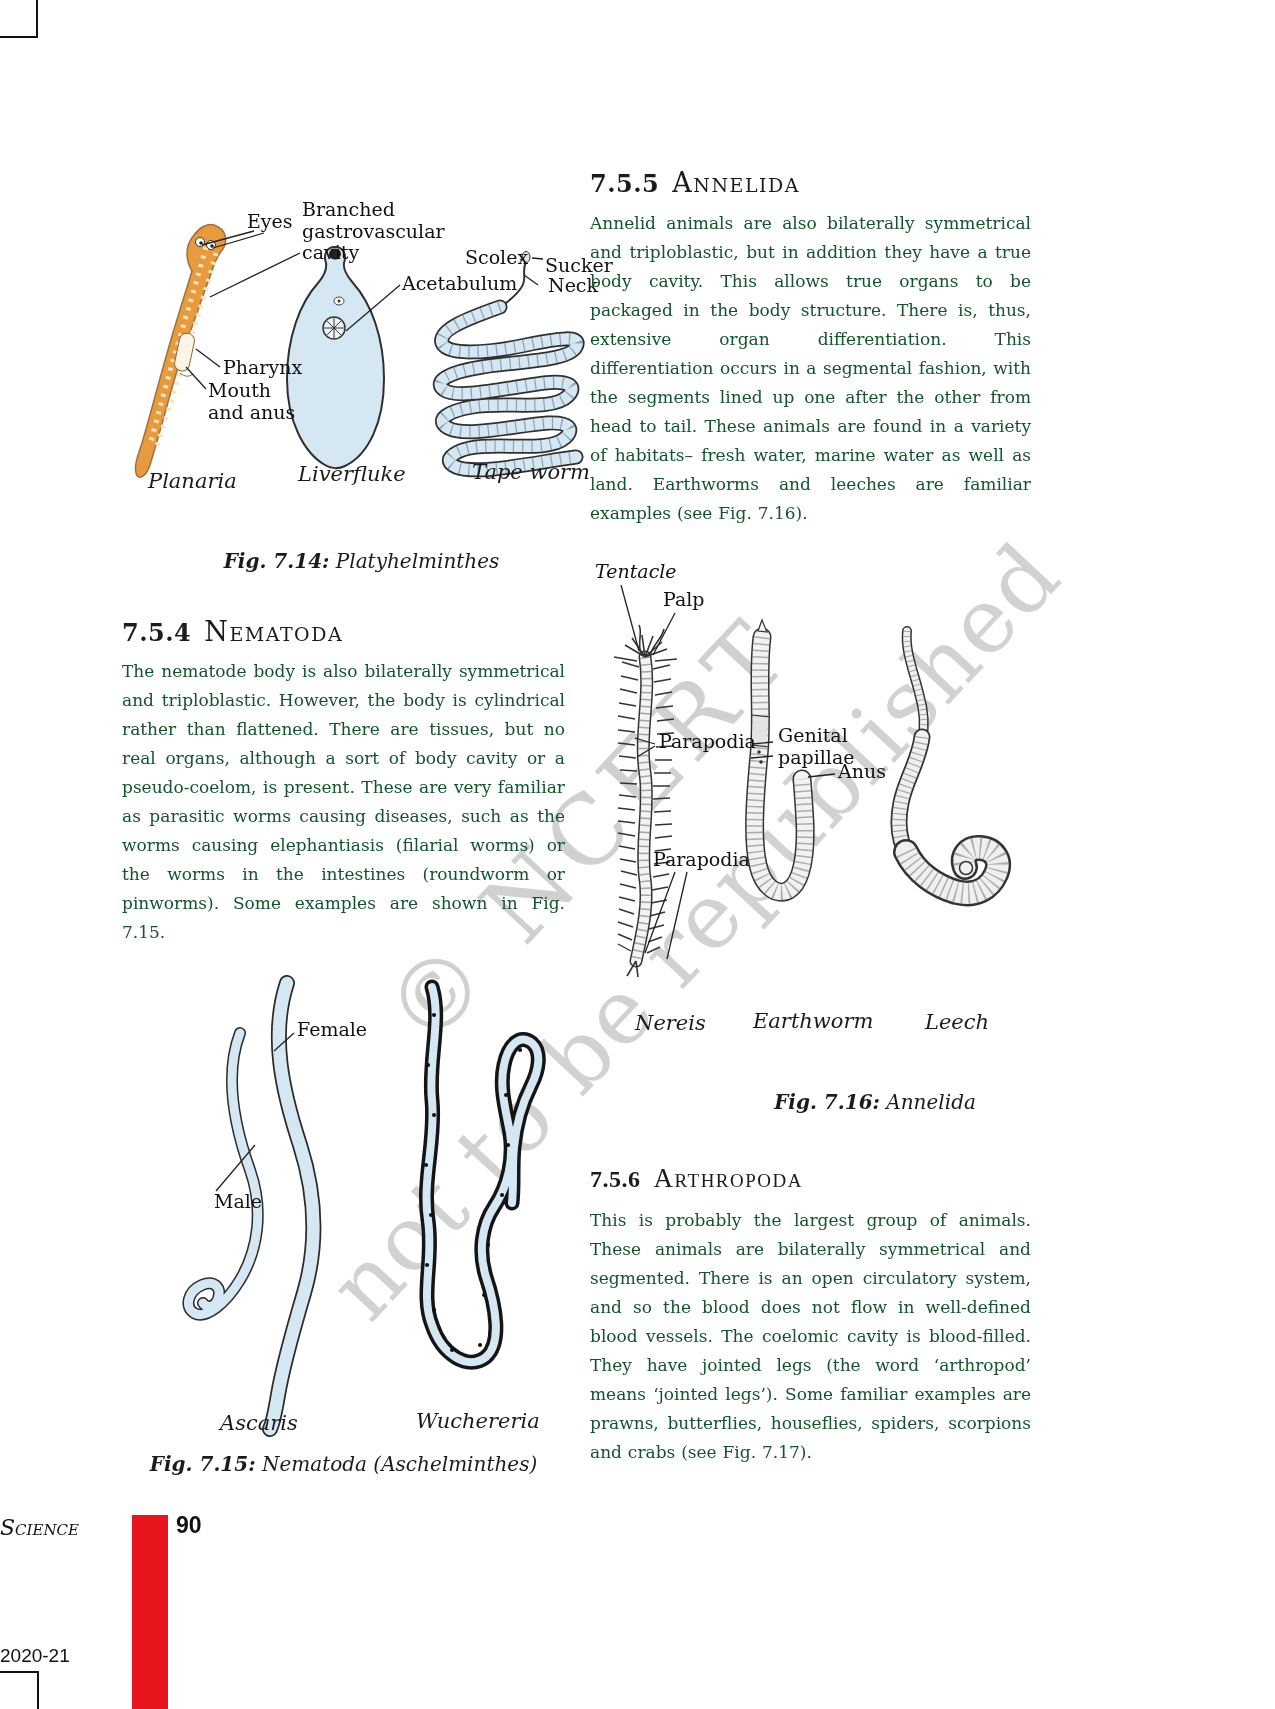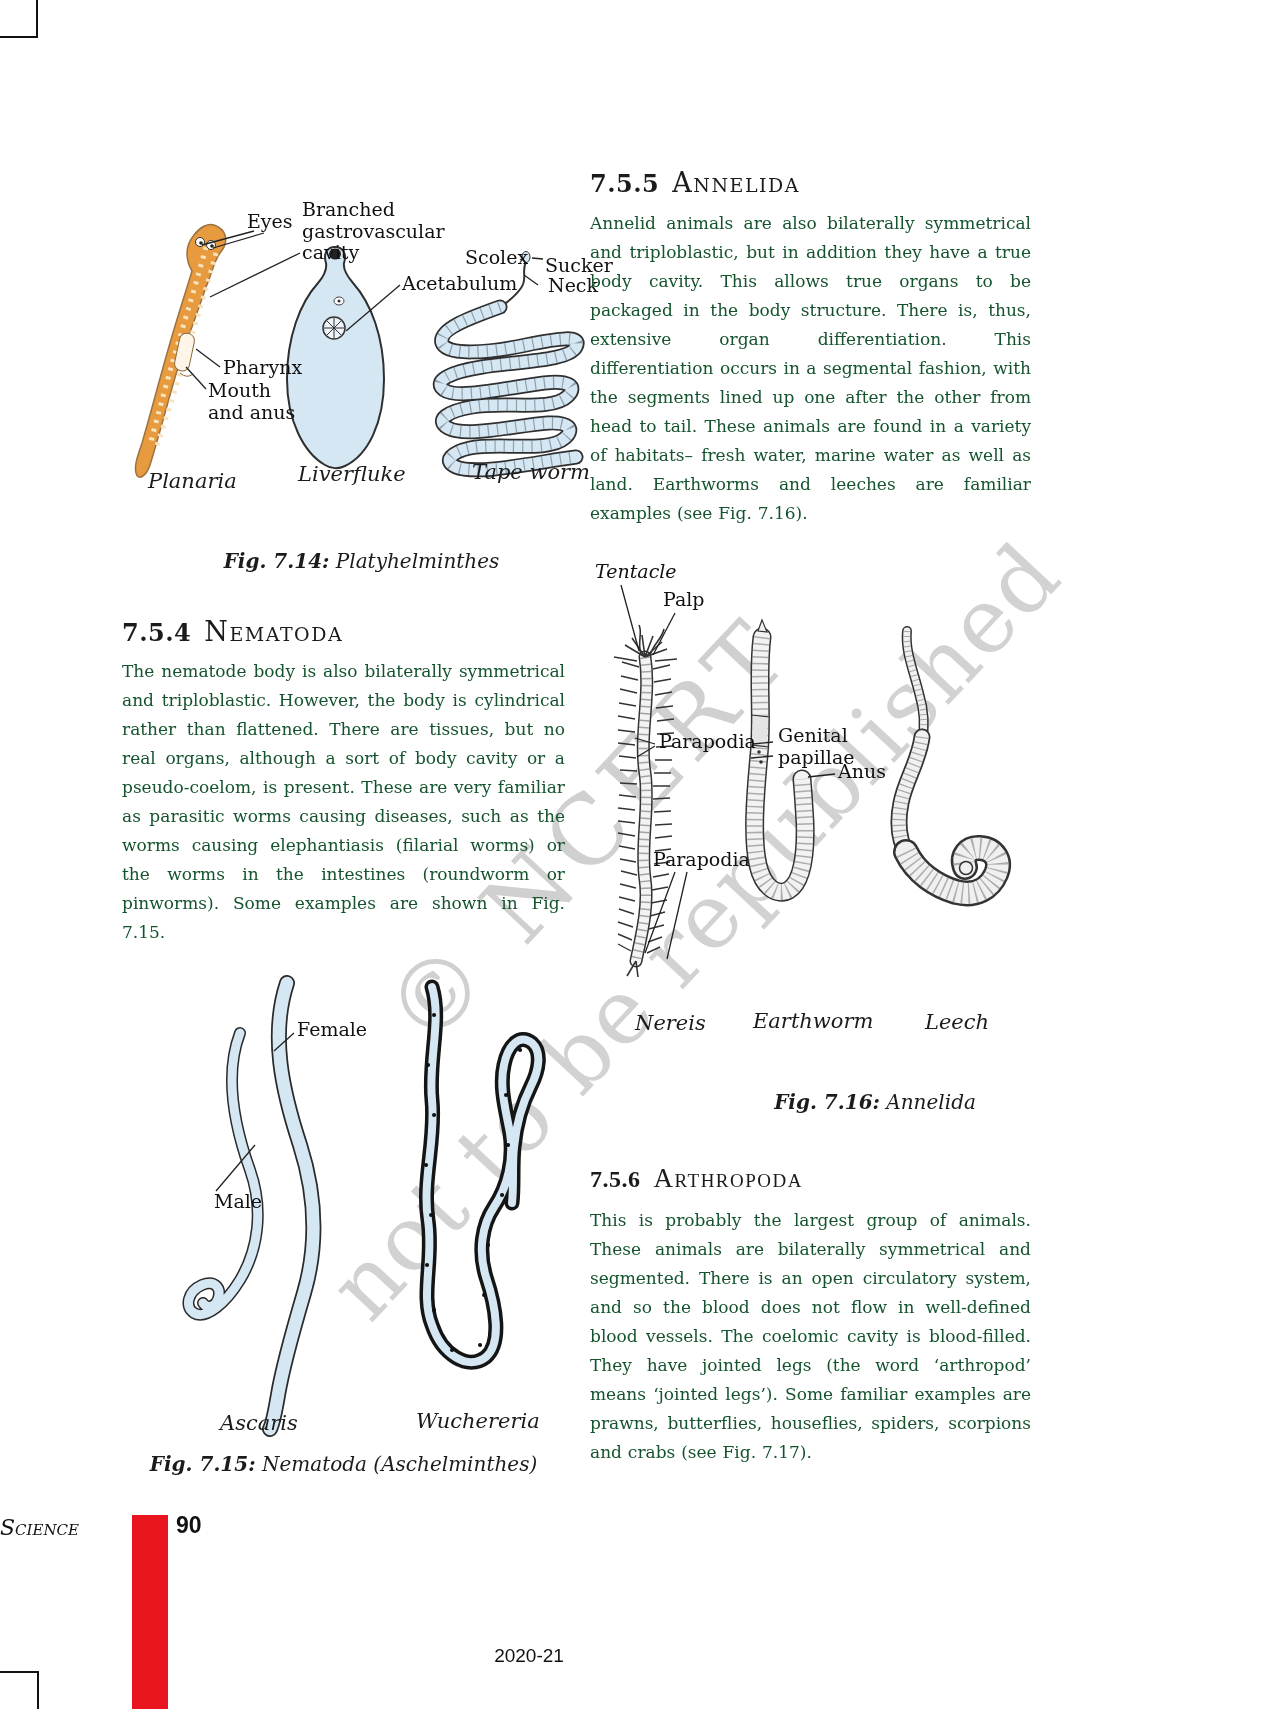--- a/index.html
+++ b/index.html
@@ -33,21 +33,21 @@
   .sp { position:absolute; font-style:italic; font-size:21px; white-space:nowrap; }
   .fig-caption { position:absolute; text-align:center; font-size:20px; white-space:nowrap; }
   .cap-b { font-weight:700; font-style:italic; }
   .cap-i { font-style:italic; }
   
   .redbar { position:absolute; left:132px; top:1515px; width:36px; height:194px; background:#e8141e; }
   .pagenum { position:absolute; left:176px; top:1512px; font-family:"Liberation Sans",sans-serif;
     font-weight:700; font-size:23px; color:#111; }
   .journal { position:absolute; right:243px; top:1515px; font-style:italic;
     font-variant:small-caps; font-size:22px; color:#111; }
-  .yearline { position:absolute; left:0; top:1645px; width:1058px; text-align:center;
+  .yearline { position:absolute; left:0; top:1645px; width:1058px; 
     font-family:"Liberation Sans",sans-serif; font-size:19px; color:#111; }
 </style>
 </head>
 <body>
 
 <div class="page">
 
   <div class="crop-tl"></div>
   <div class="crop-bl"></div>
 

